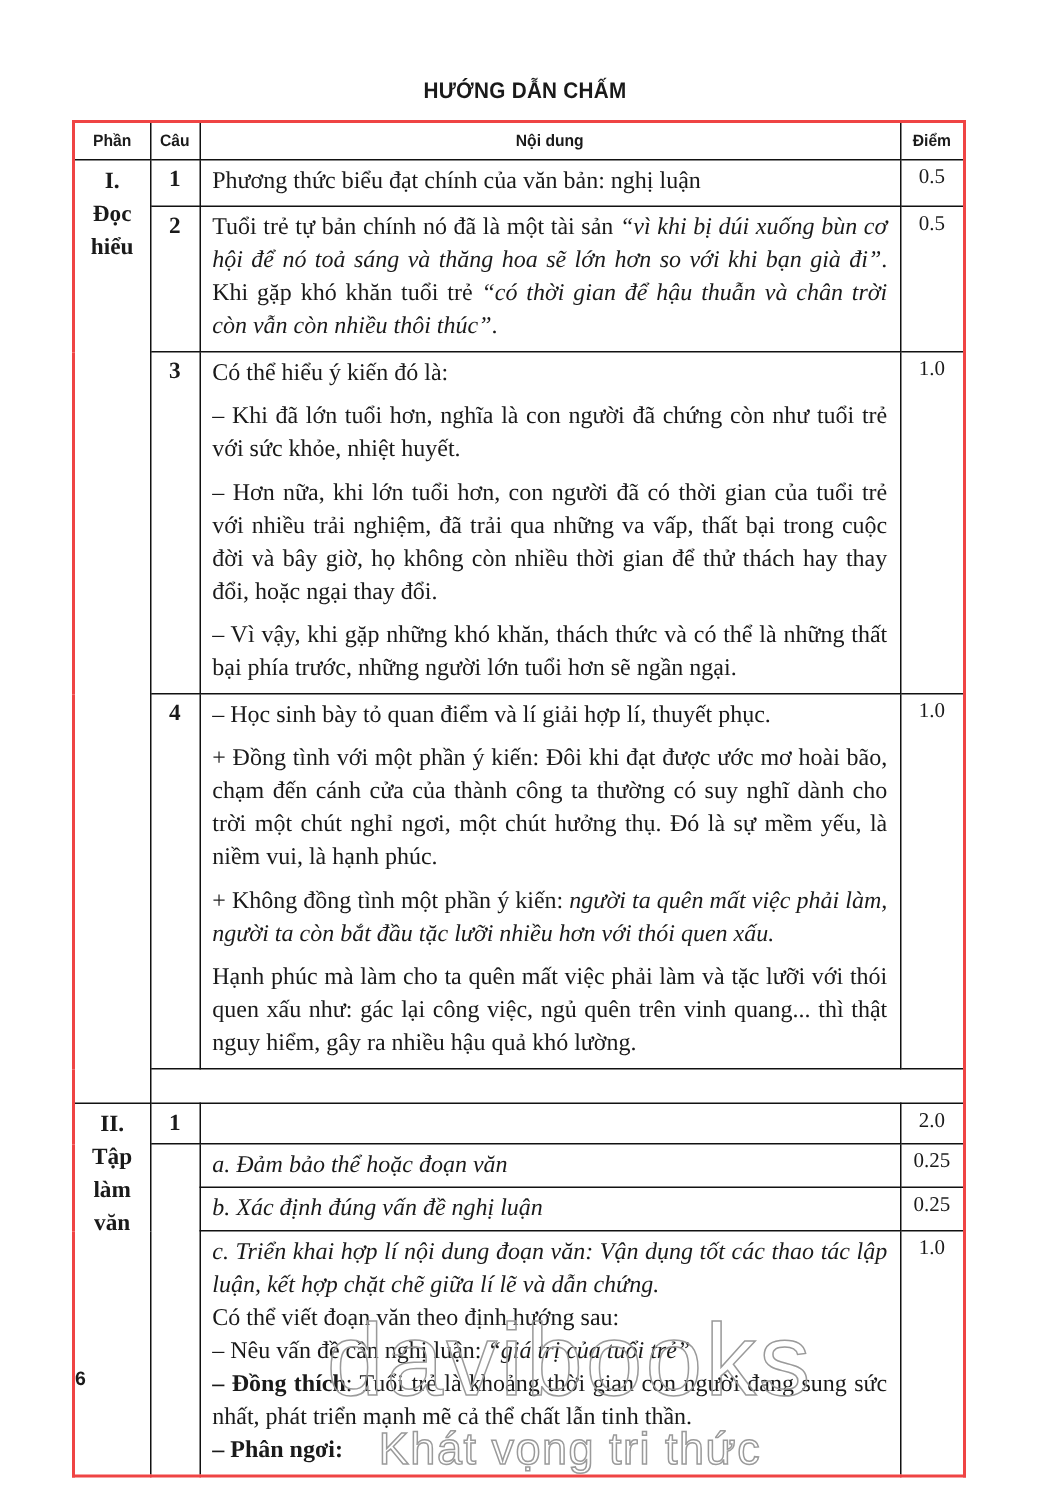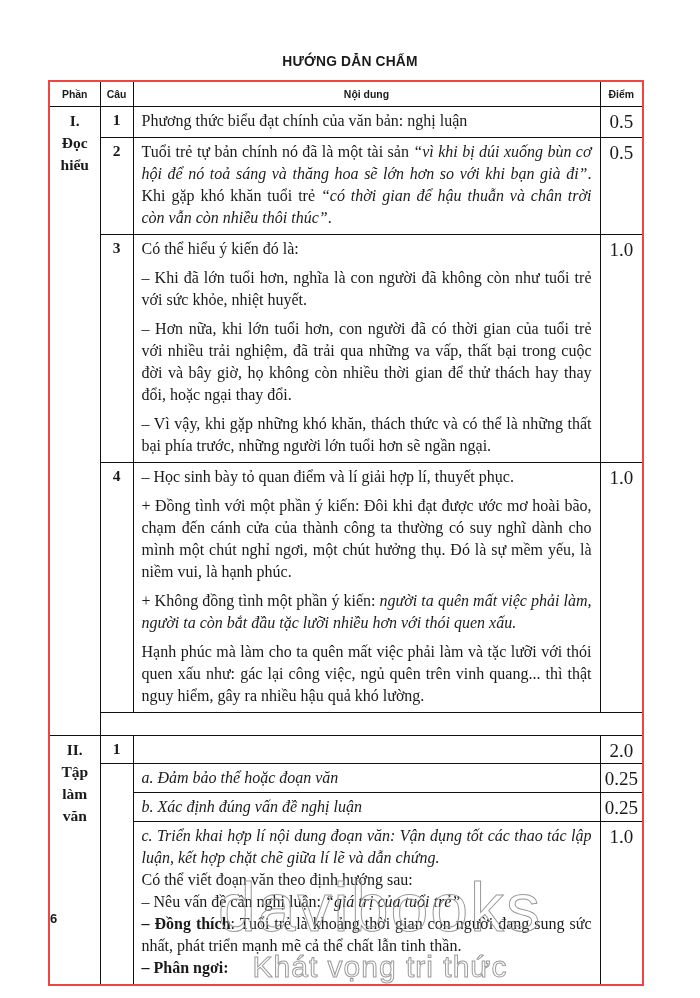--- a/index.html
+++ b/index.html
@@ -27,21 +27,21 @@
   th {
     font-family: "Liberation Sans", sans-serif; font-weight: bold; font-size: 11px;
     height: 24px; vertical-align: middle !important; padding: 0;
     transform: scaleX(0.95);
   }
   th.content-h { text-align: center; }
   td.part {
     text-align: center; font-weight: bold; font-size: 15.5px; line-height: 22px; padding-top: 3px;
   }
   td.q { text-align: center; font-weight: bold; font-size: 15.5px; padding-top: 4px; }
-  td.score { text-align: center; font-size: 19px; padding-top: 4px; }
+  td.score { text-align: center; font-size: 14px; padding-top: 4px; }
   td.content { font-size: 16px; line-height: 22px; padding: 3px 8px 3px 8px; text-align: justify; font-family: Liberation Serif, serif; }
   td.content p { margin: 0 0 7px 0; }
   td.content p:last-child { margin-bottom: 2px; }
   .it { font-style: italic; }
   .b { font-weight: bold; }
   tr.blank td { height: 20px; }
   tr.empty-content td.content { height: 20px; }
   .page-number {
     position: absolute; left: 50px; top: 911px;
     font-family: "Liberation Sans", sans-serif; font-weight: bold; font-size: 13px;
@@ -91,31 +91,31 @@
       <td class="q">2</td>
       <td class="content">
         <p><span>Tuổi trẻ tự bản chính nó đã là một tài sản </span><span class="it">“vì khi bị dúi xuống bùn cơ hội để nó toả sáng và thăng hoa sẽ lớn hơn so với khi bạn già đi”</span><span>. Khi gặp khó khăn tuổi trẻ </span><span class="it">“có thời gian để hậu thuẫn và chân trời còn vẫn còn nhiều thôi thúc”</span><span>.</span></p>
       </td>
       <td class="score">0.5</td>
     </tr>
     <tr>
       <td class="q">3</td>
       <td class="content">
         <p>Có thể hiểu ý kiến đó là:</p>
-        <p>– Khi đã lớn tuổi hơn, nghĩa là con người đã không còn như tuổi trẻ với sức khỏe, nhiệt huyết.</p>
+        <p>– Khi đã lớn tuổi hơn, nghĩa là con người đã chứng còn như tuổi trẻ với sức khỏe, nhiệt huyết.</p>
         <p>– Hơn nữa, khi lớn tuổi hơn, con người đã có thời gian của tuổi trẻ với nhiều trải nghiệm, đã trải qua những va vấp, thất bại trong cuộc đời và bây giờ, họ không còn nhiều thời gian để thử thách hay thay đổi, hoặc ngại thay đổi.</p>
         <p>– Vì vậy, khi gặp những khó khăn, thách thức và có thể là những thất bại phía trước, những người lớn tuổi hơn sẽ ngần ngại.</p>
       </td>
       <td class="score">1.0</td>
     </tr>
     <tr>
       <td class="q">4</td>
       <td class="content">
         <p>– Học sinh bày tỏ quan điểm và lí giải hợp lí, thuyết phục.</p>
-        <p>+ Đồng tình với một phần ý kiến: Đôi khi đạt được ước mơ hoài bão, chạm đến cánh cửa của thành công ta thường có suy nghĩ dành cho mình một chút nghỉ ngơi, một chút hưởng thụ. Đó là sự mềm yếu, là niềm vui, là hạnh phúc.</p>
+        <p>+ Đồng tình với một phần ý kiến: Đôi khi đạt được ước mơ hoài bão, chạm đến cánh cửa của thành công ta thường có suy nghĩ dành cho trời một chút nghỉ ngơi, một chút hưởng thụ. Đó là sự mềm yếu, là niềm vui, là hạnh phúc.</p>
         <p><span>+ Không đồng tình một phần ý kiến: </span><span class="it">người ta quên mất việc phải làm, người ta còn bắt đầu tặc lưỡi nhiều hơn với thói quen xấu.</span></p>
         <p>Hạnh phúc mà làm cho ta quên mất việc phải làm và tặc lưỡi với thói quen xấu như: gác lại công việc, ngủ quên trên vinh quang... thì thật nguy hiểm, gây ra nhiều hậu quả khó lường.</p>
       </td>
       <td class="score">1.0</td>
     </tr>
     <tr class="blank">
       <td colspan="3"></td>
     </tr>
 
     <tr class="empty-content">

